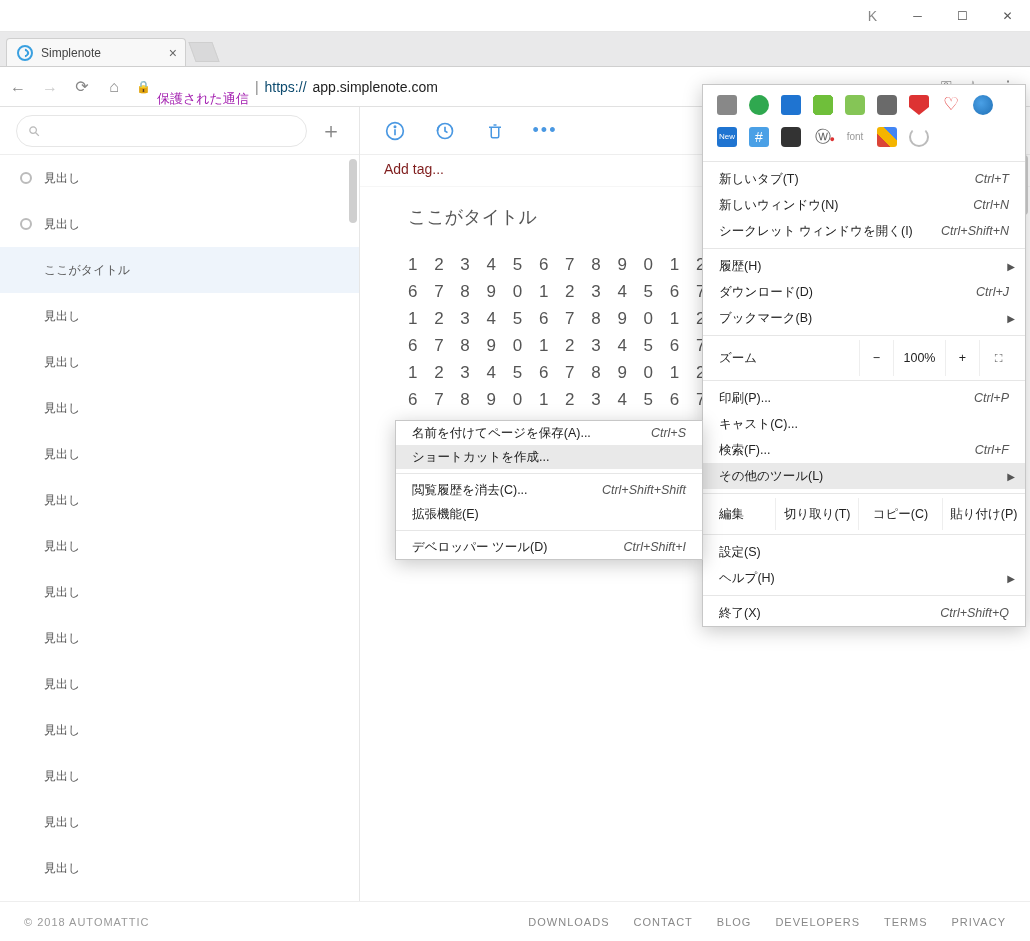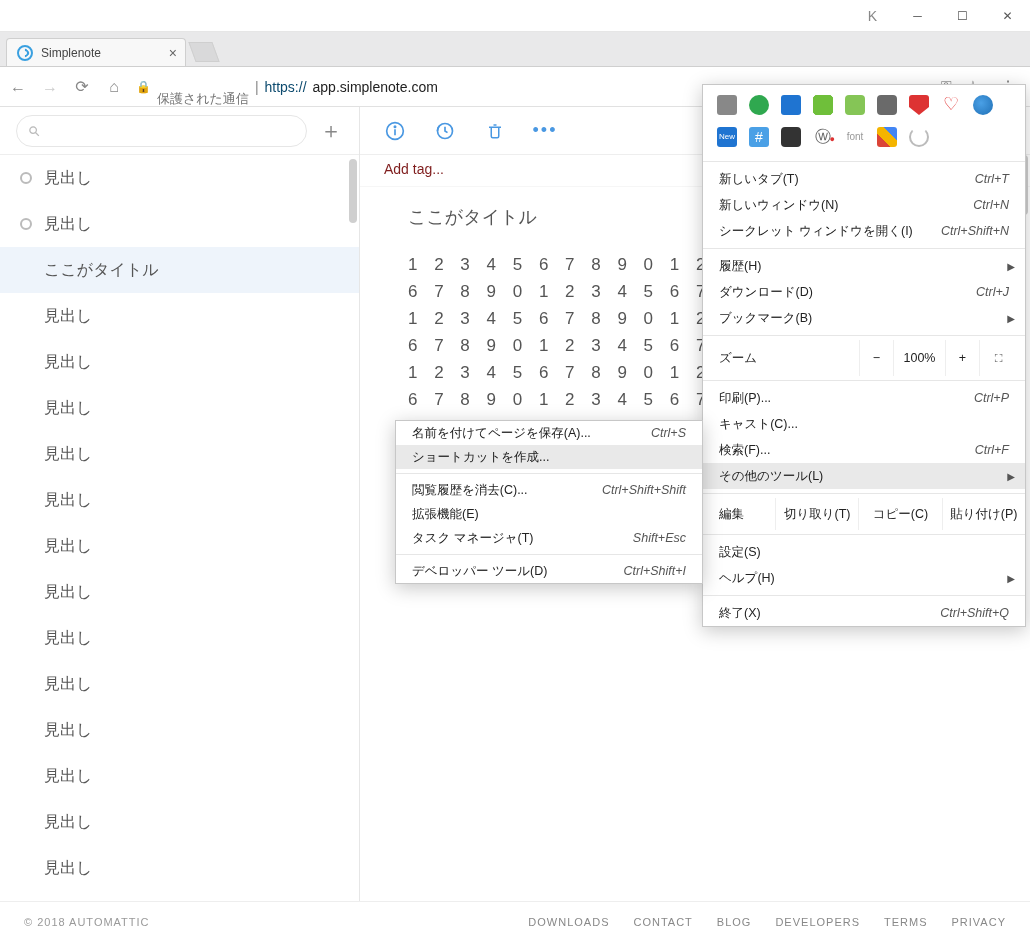--- a/index.html
+++ b/index.html
@@ -17,39 +17,39 @@
 .tab .favicon { width:16px; height:16px; margin-right:8px; border-radius:50%; border:2px solid #3aa0e0; position:relative; }
 .tab .favicon::after { content:""; position:absolute; inset:2px; border-radius:50%; border:2px solid #3aa0e0; border-left-color:transparent; border-bottom-color:transparent; transform:rotate(45deg); }
 .tab .close { position:absolute; right:8px; font-size:14px; color:#666; }
 .newtab { width:24px; height:20px; margin-left:6px; margin-bottom:4px; background:#d9d9da; transform:skewX(20deg); border:1px solid #cfcfcf; }
 
 
 .navbar { height:40px; border-bottom:1px solid #e1e1e1; display:flex; align-items:center; padding:0 8px; gap:12px; font-size:14px; color:#5f5f5f; }
 .navbar .nbtn { width:20px; text-align:center; font-size:16px; color:#888; }
 .addr { flex:1; display:flex; align-items:center; gap:6px; font-size:14px; }
 .addr .lock { color:#1a8e3a; font-size:12px; }
-.addr .sec { color:#737373; font-size:13px;margin-top:24px; }
+.addr .sec { color:#a21caf; font-size:13px;margin-top:24px; }
 .addr .sep { color:#888; }
 .addr .url1 { color:#0c4a6e; }
 .addr .url2 { color:#222; }
 .navright { display:flex; align-items:center; gap:14px; color:#666; }
 .navright .key { font-size:14px; }
 .navright .star { font-size:16px; }
 .navright .menu3 { font-size:16px; color:#777; padding:0 6px; }
 
 
 .app { position:absolute; top:107px; bottom:40px; left:0; right:0; display:flex; }
 .sidebar { width:360px; border-right:1px solid #e6e6e6; display:flex; flex-direction:column; background:#fff; }
 .sidebar-top { height:48px; display:flex; align-items:center; padding:0 16px; border-bottom:1px solid #eee; }
 .search { flex:1; height:32px; border:1px solid #e6e6e6; border-radius:16px; display:flex; align-items:center; padding:0 12px; color:#bbb; font-size:14px; }
 .addnote { width:24px; text-align:center; font-size:22px; color:#888; margin-left:12px; }
 .tagsrow { height:32px; display:flex; align-items:center; padding:0 20px; color:#3f8fe0; font-size:13px; border-bottom:1px solid #f2f2f2; }
 .tagsrow .tri { font-size:9px; margin-left:6px; }
 .notelist { flex:1; overflow:hidden; position:relative; }
-.note { height:46px; display:flex; align-items:center; padding:0 20px; font-size:16px; color:#555; }
+.note { height:46px; display:flex; align-items:center; padding:0 20px; font-size:12px; color:#555; }
 .note.dot::before { content:""; width:8px; height:8px; border:2px solid #bbb; border-radius:50%; margin-right:12px; }
 .note:not(.dot) { padding-left:44px; }
 .note.selected { background:#eef4fb; }
 .sb-scroll { position:absolute; right:2px; top:0; width:8px; height:100%; }
 .sb-thumb { width:8px; height:64px; background:#cfcfcf; border-radius:4px; margin-top:4px; }
 
 .main { flex:1; display:flex; flex-direction:column; position:relative; }
 .toolbar { height:48px; display:flex; align-items:center; gap:28px; padding:0 24px; border-bottom:1px solid #eee; }
 .toolbar .ticon { width:22px; height:22px; color:#4a98e2; display:flex; align-items:center; justify-content:center; }
 .toolbar .spacer { flex:1; }
@@ -345,22 +345,18 @@
       <span>ショートカットを作成...</span>
     </div>
   <div class="msep"></div>
   <div class="mitem withsc">
       <span>閲覧履歴を消去(C)...</span>
       <span class="sc">Ctrl+Shift+Shift</span>
     </div>
   <div class="mitem">
       <span>拡張機能(E)</span>
     </div>
-  <div class="mitem withsc">
-      <span>タスク マネージャ(T)</span>
-      <span class="sc">Shift+Esc</span>
-    </div>
   <div class="msep"></div>
   <div class="mitem withsc">
       <span>デベロッパー ツール(D)</span>
       <span class="sc">Ctrl+Shift+I</span>
     </div>
 </div>
 
 </body></html>

